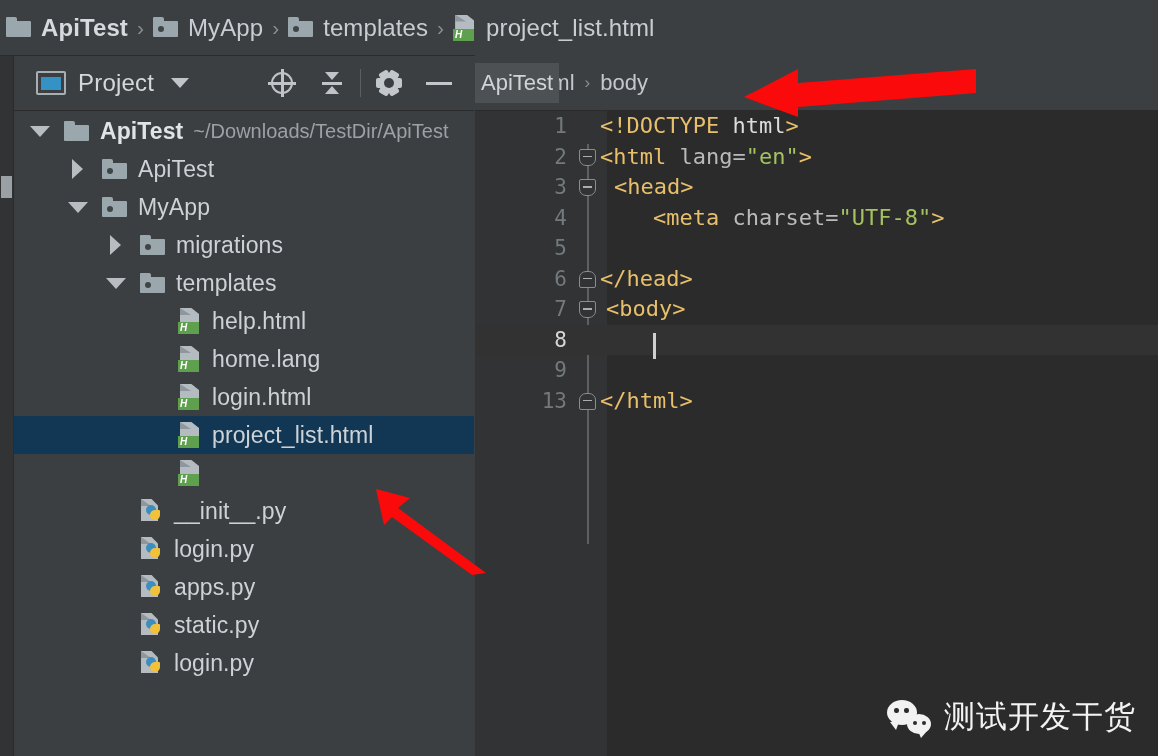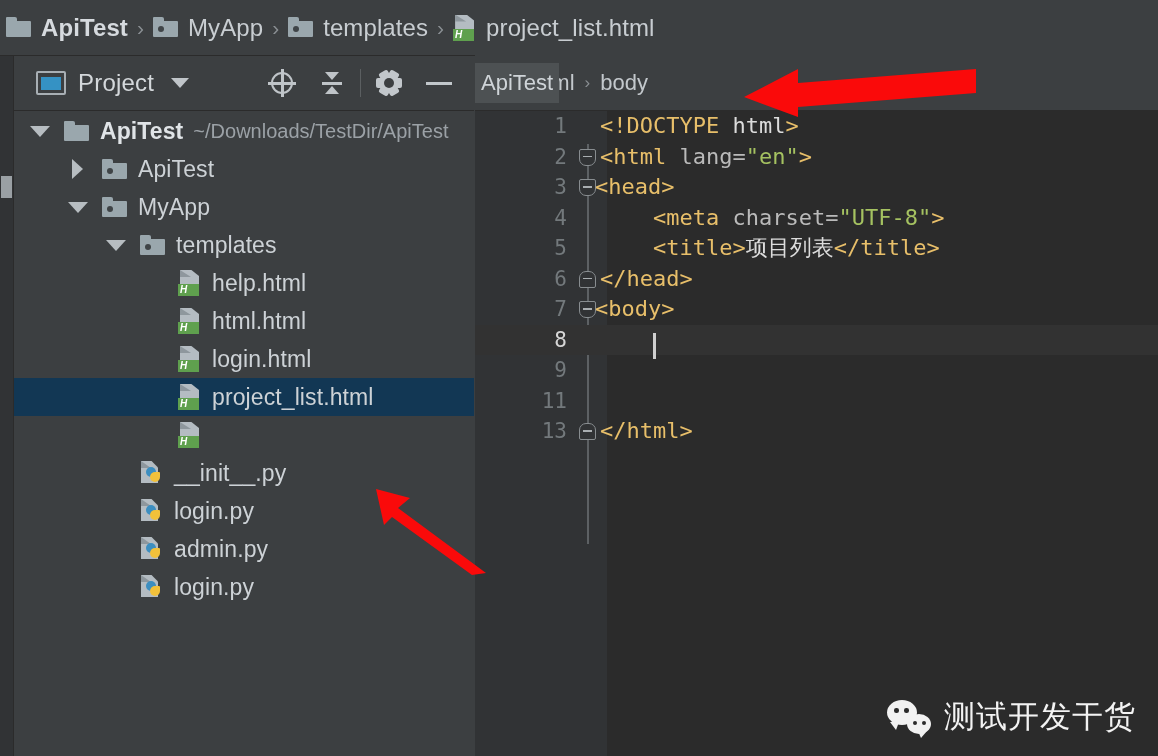--- a/index.html
+++ b/index.html
@@ -438,20 +438,30 @@
         <span class="tw-tri-d"></span>
         <span class="tw-spacer" style="width: 14px;"></span>
         <span class="gapi ic-folder dotted">
           <i class="tab"></i>
           <i class="body"></i>
         </span>
         <span class="lbl">MyApp</span>
       </div>
       <div class="trow">
         <span class="tw-spacer" style="width: 92px;"></span>
+        <span class="tw-tri-r" style="margin-left: 4px;"></span>
+        <span class="tw-spacer" style="width: 19px;"></span>
+        <span class="gapi ic-folder dotted">
+          <i class="tab"></i>
+          <i class="body"></i>
+        </span>
+        <span class="lbl">migrations</span>
+      </div>
+      <div class="trow">
+        <span class="tw-spacer" style="width: 92px;"></span>
         <span class="tw-tri-d"></span>
         <span class="tw-spacer" style="width: 14px;"></span>
         <span class="gapi ic-folder dotted">
           <i class="tab"></i>
           <i class="body"></i>
         </span>
         <span class="lbl">templates</span>
       </div>
       <div class="trow">
         <span class="tw-spacer" style="width: 130px;"></span>
@@ -464,21 +474,21 @@
         <span class="lbl">help.html</span>
       </div>
       <div class="trow">
         <span class="tw-spacer" style="width: 130px;"></span>
         <span class="tw-spacer" style="width: 34px;"></span>
         <span class="gapi ic-html">
           <i class="page"></i>
           <i class="fold"></i>
           <i class="badge">H</i>
         </span>
-        <span class="lbl">html.html</span>
+        <span class="lbl">home.lang</span>
       </div>
       <div class="trow">
         <span class="tw-spacer" style="width: 130px;"></span>
         <span class="tw-spacer" style="width: 34px;"></span>
         <span class="gapi ic-html">
           <i class="page"></i>
           <i class="fold"></i>
           <i class="badge">H</i>
         </span>
         <span class="lbl">login.html</span>
@@ -526,21 +536,32 @@
       </div>
       <div class="trow">
         <span class="tw-spacer" style="width: 92px;"></span>
         <span class="tw-spacer" style="width: 34px;"></span>
         <span class="gapi ic-py">
           <i class="page"></i>
           <i class="fold"></i>
           <i class="pyblue"></i>
           <i class="pyyell"></i>
         </span>
-        <span class="lbl">admin.py</span>
+        <span class="lbl">apps.py</span>
+      </div>
+      <div class="trow">
+        <span class="tw-spacer" style="width: 92px;"></span>
+        <span class="tw-spacer" style="width: 34px;"></span>
+        <span class="gapi ic-py">
+          <i class="page"></i>
+          <i class="fold"></i>
+          <i class="pyblue"></i>
+          <i class="pyyell"></i>
+        </span>
+        <span class="lbl">static.py</span>
       </div>
       <div class="trow">
         <span class="tw-spacer" style="width: 92px;"></span>
         <span class="tw-spacer" style="width: 34px;"></span>
         <span class="gapi ic-py">
           <i class="page"></i>
           <i class="fold"></i>
           <i class="pyblue"></i>
           <i class="pyyell"></i>
         </span>
@@ -565,50 +586,45 @@
             <span class="code" style="left: 125px;"><span class="tg">&lt;!DOCTYPE </span><span class="tx">html</span><span class="tg">&gt;</span></span>
           </div>
           <div class="cl">
             <span class="num">2</span>
             <span class="fold-m start"></span>
             <span class="code" style="left: 125px;"><span class="tg">&lt;html </span><span class="at">lang=</span><span class="vl">"en"</span><span class="tg">&gt;</span></span>
           </div>
           <div class="cl">
             <span class="num">3</span>
             <span class="fold-m start"></span>
-            <span class="code" style="left: 120px;"><span class="tg">&lt;head&gt;</span></span>
+            <span class="code" style="left: 139px;"><span class="tg">&lt;head&gt;</span></span>
           </div>
           <div class="cl">
             <span class="num">4</span>
             <span class="code" style="left: 178px;"><span class="tg">&lt;meta </span><span class="at">charset=</span><span class="vl">"UTF-8"</span><span class="tg">&gt;</span></span>
           </div>
           <div class="cl">
             <span class="num">5</span>
-            <span class="code" style="left: 178px;"><span class="tg">&lt;title&gt;</span><span class="tx">项目列表</span><span class="tg">&lt;/title&gt;</span></span>
           </div>
           <div class="cl">
             <span class="num">6</span>
             <span class="fold-m end"></span>
             <span class="code" style="left: 125px;"><span class="tg">&lt;/head&gt;</span></span>
           </div>
           <div class="cl">
             <span class="num">7</span>
             <span class="fold-m start"></span>
-            <span class="code" style="left: 120px;"><span class="tg">&lt;body&gt;</span></span>
+            <span class="code" style="left: 131px;"><span class="tg">&lt;body&gt;</span></span>
           </div>
           <div class="cl cur">
             <span class="num">8</span>
             <span class="code" style="left: 178px;"></span>
           </div>
           <div class="cl">
             <span class="num">9</span>
-            <span class="code" style="left: 125px;"></span>
-          </div>
-          <div class="cl">
-            <span class="num">11</span>
             <span class="code" style="left: 125px;"></span>
           </div>
           <div class="cl">
             <span class="num">13</span>
             <span class="fold-m end"></span>
             <span class="code" style="left: 125px;"><span class="tg">&lt;/html&gt;</span></span>
           </div>
         </div>
       <div class="caret" style="top:222px;"></div>
     </div>

